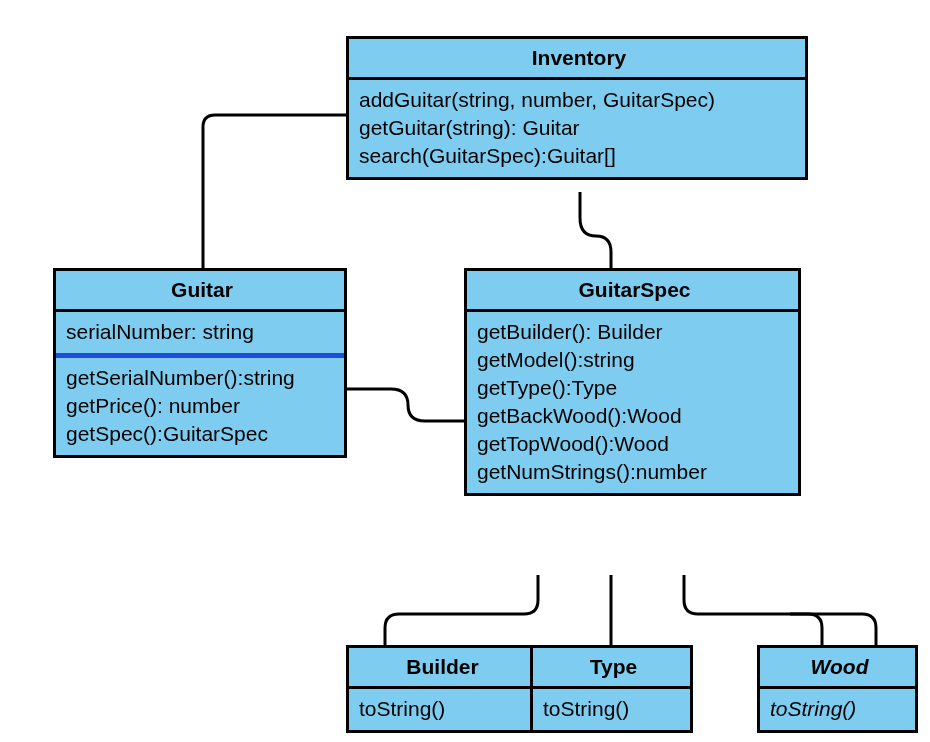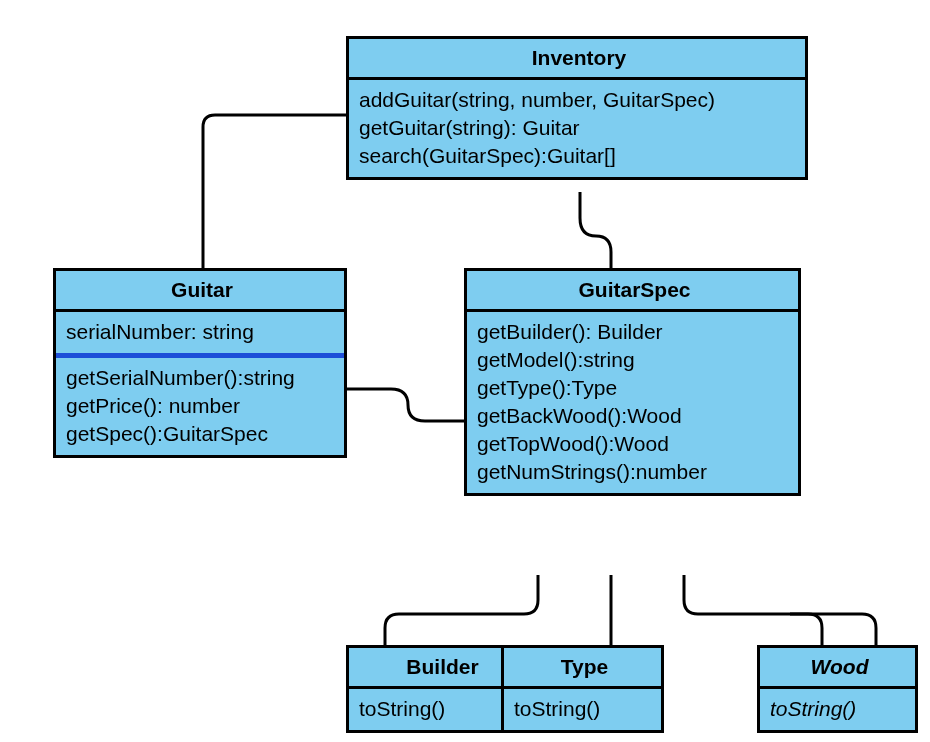--- a/index.html
+++ b/index.html
@@ -65,21 +65,21 @@
     line-height: 1.33;
     padding-left: 10px;
     white-space: nowrap;
     overflow: visible;
   }
   
   #class-inventory  { left: 346px; top: 36px;  width: 462px; }
   #class-guitar     { left: 53px;  top: 268px; width: 294px; }
   #class-guitarspec { left: 464px; top: 268px; width: 337px; }
   #class-builder    { left: 306px; top: 645px; width: 189px; margin-left: 40px; }
-  #class-type       { left: 501px; top: 645px; width: 163px; }
+  #class-type       { left: 530px; top: 645px; width: 163px; }
   #class-wood       { left: 757px; top: 645px; width: 161px; font-style: italic; }
 </style>
 </head>
 <body>
 
 <div id="diagram-canvas">
 
   <svg id="connector-layer" viewBox="0 0 930 742" width="930" height="742" xmlns="http://www.w3.org/2000/svg">
     <g fill="none" stroke="#000000" stroke-width="3" stroke-linecap="butt" stroke-linejoin="round">
 

